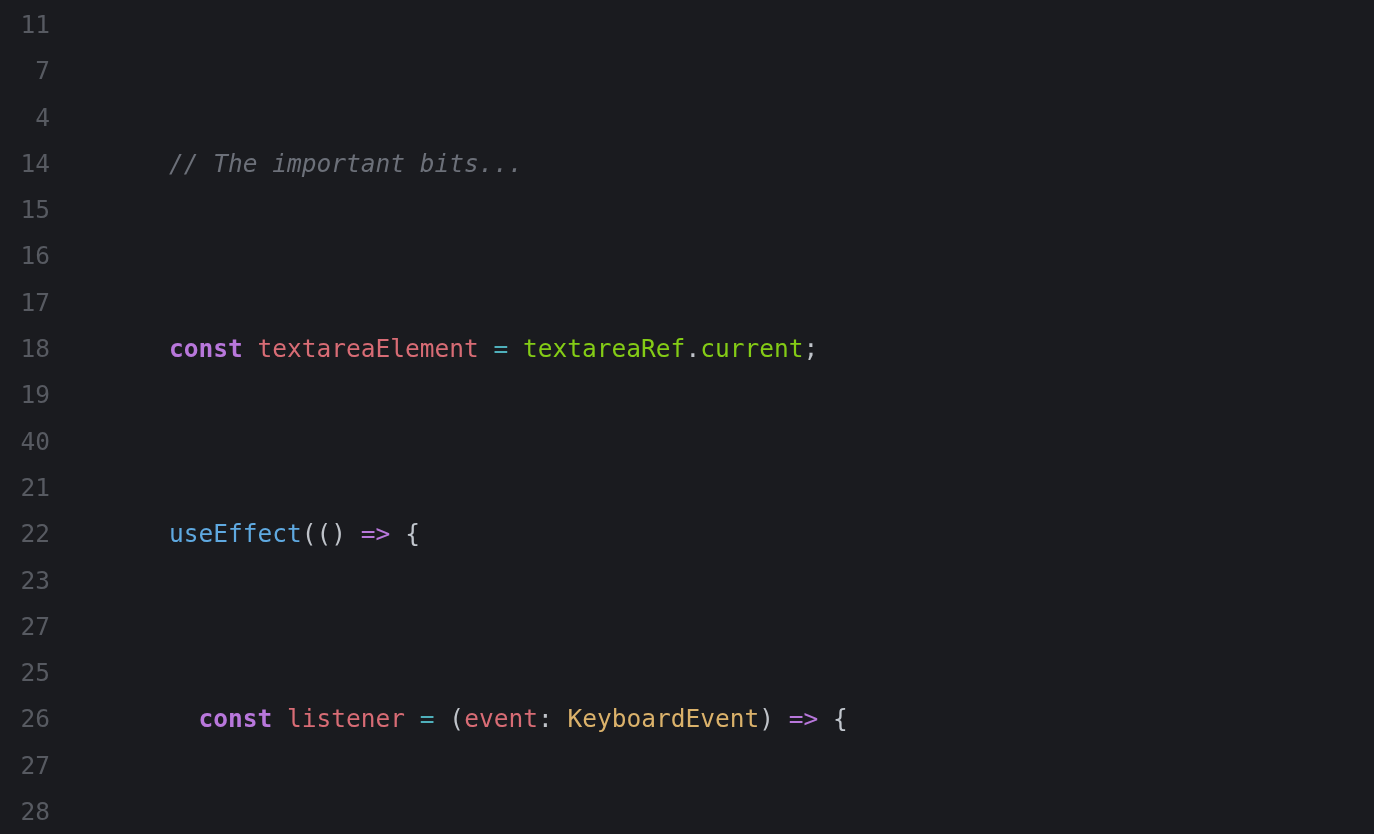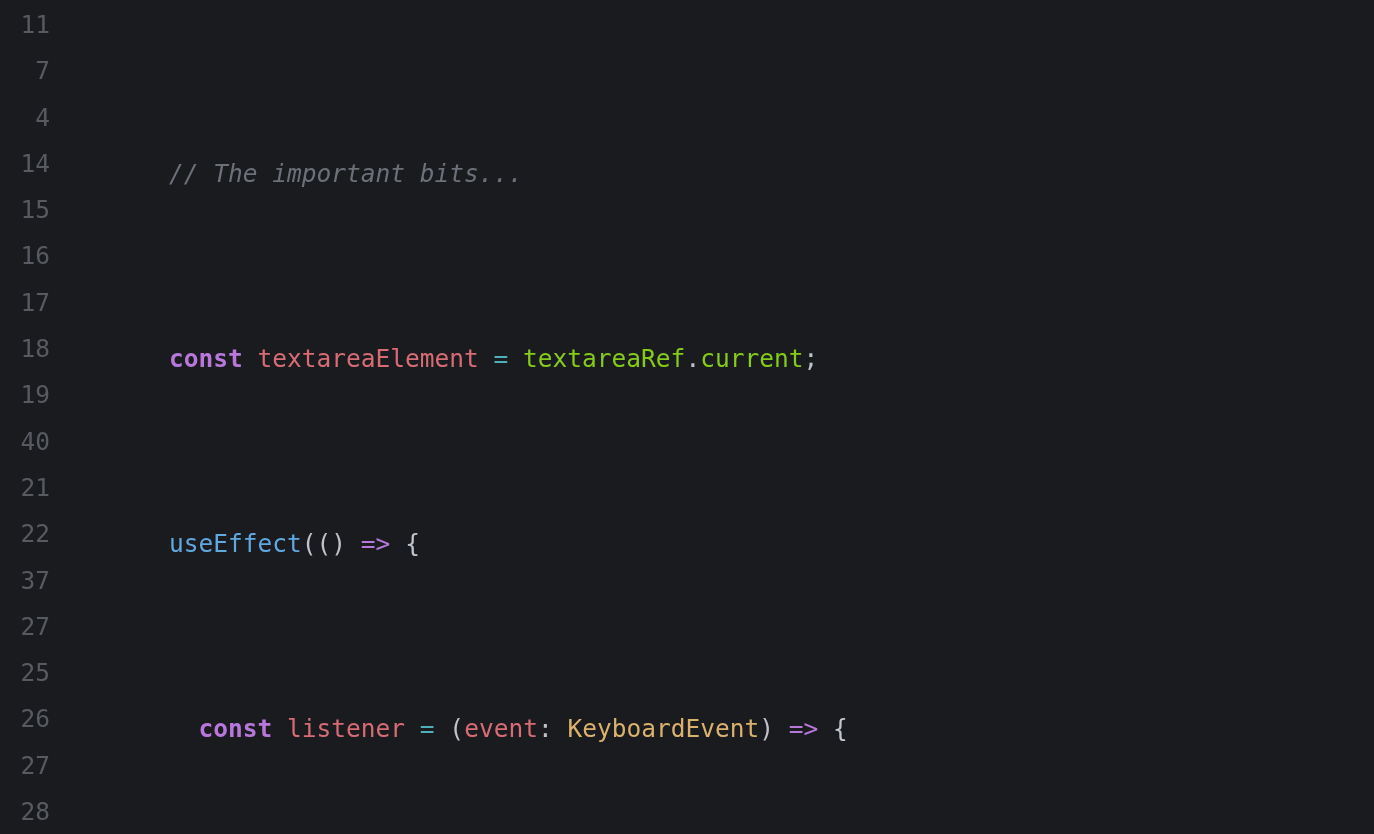--- a/index.html
+++ b/index.html
@@ -28,21 +28,21 @@
     padding-top: 2px;
     user-select: none;
   }
   .gutter .ln {
     height: 46.3px;
     padding-right: 8px;
     box-sizing: border-box;
   }
   .code {
     flex: 1 1 auto;
-    padding-top: 12px;
+    padding-top: 2px;
     padding-left: 52px;
     white-space: pre;
   }
   .code .line {
     height: 46.3px;
   }
   
   .c-comment   { color: #6c7079; font-style: italic; }
   .c-keyword   { color: #b877db; font-weight: bold; }            
   .c-var       { color: #d86c75; text-align: center; }            
@@ -64,21 +64,21 @@
     <div class="ln">4</div>
     <div class="ln">14</div>
     <div class="ln">15</div>
     <div class="ln">16</div>
     <div class="ln">17</div>
     <div class="ln">18</div>
     <div class="ln">19</div>
     <div class="ln">40</div>
     <div class="ln">21</div>
     <div class="ln">22</div>
-    <div class="ln">37</div>
+    <div class="ln">23</div>
     <div class="ln">27</div>
     <div class="ln">25</div>
     <div class="ln">26</div>
     <div class="ln">27</div>
     <div class="ln">28</div>
   </div>
 
   <div class="code">
     
     <div class="line"><span>    </span><span class="c-comment">// The important bits...</span></div>

